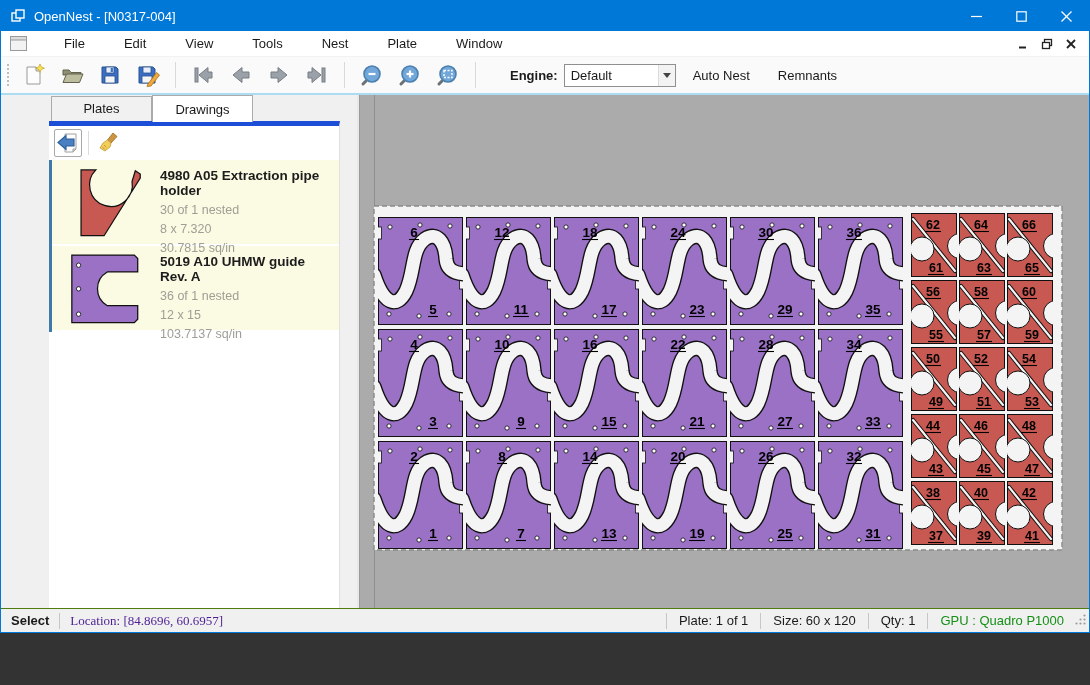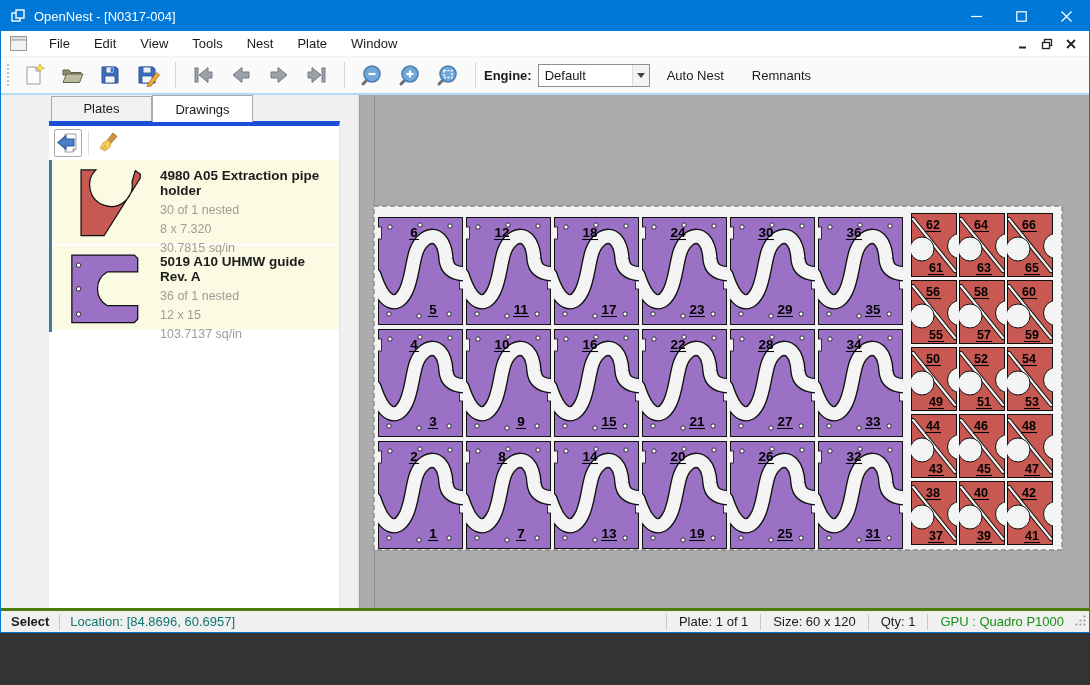--- a/index.html
+++ b/index.html
@@ -12,31 +12,31 @@
     font-size:13px;color:#1a1a1a;
     display:flex;flex-direction:column;overflow:hidden;
   }
   
   .titlebar{height:30px;background:var(--accent,#0078d7);display:flex;align-items:center;flex:none;}
   .titlebar .app-icon{margin:0 8px 0 9px;display:flex;}
   .titlebar .title{color:#fff;font-size:13px;}
   .win-controls{margin-left:auto;display:flex;height:100%;}
   .win-btn{width:45px;height:100%;display:flex;align-items:center;justify-content:center;}
   
-  .menubar{height:26px;background:#fff;display:flex;align-items:center;flex:none;border-bottom:1px solid #f2f2f2;}
+  .menubar{height:26px;background:#fff;display:flex;align-items:center;flex:none;border-bottom:1px solid #f2f2f2;gap:15px;}
   .menubar .mdi-doc{margin:0 10px 0 9px;display:flex;}
   .menu-item{padding:4px 12px;cursor:default;}
   .mdi-controls{margin-left:auto;display:flex;align-items:center;gap:4px;padding-right:8px;}
   .mdi-btn{width:20px;height:18px;display:flex;align-items:center;justify-content:center;}
   
   .toolbar{height:38px;background:#fafafa;border-bottom:2px solid #abdcf2;display:flex;align-items:center;flex:none;padding-left:2px;}
   .tb-grip{width:6px;height:26px;margin:0 4px 0 2px;background-image:radial-gradient(#bdbdbd 36%,transparent 37%);background-size:4px 4px;background-position:1px 1px;}
   .tb-btn{width:34px;height:30px;display:flex;align-items:center;justify-content:center;border:1px solid transparent;border-radius:2px;margin:0 2px;}
   .tb-sep{width:1px;height:26px;background:#d9d9d9;margin:0 8px;}
-  .engine-label{font-weight:bold;margin:0 6px 0 0;}
+  .engine-label{font-weight:bold;margin:0 6px 0 26px;}
   .engine-combo{display:flex;align-items:stretch;height:23px;border:1px solid #8f8f8f;background:#fff;width:112px;gap:31px;}
   .engine-combo .val{flex:1;padding:3px 6px;}
   .engine-combo .arrow{width:17px;background:#f3f3f3;border-left:1px solid #dcdcdc;display:flex;align-items:center;justify-content:center;}
   .tb-textbtn{padding:6px 10px;margin-left:6px;border:1px solid transparent;border-radius:2px;}
   
   .content{flex:1;display:flex;min-height:0;}
   .sidebar{width:356px;flex:none;background:#f0f0f0;display:flex;flex-direction:column;padding-left:48px;}
   .tabstrip{height:26px;display:flex;align-items:flex-end;padding-left:2px;flex:none;}
   .tab{width:101px;text-align:center;padding:4px 0 5px;border:1px solid #ababab;border-bottom:none;background:#f1f1f1;position:relative;}
   .tab.active{background:#fff;padding-top:6px;z-index:2;margin-bottom:-1px;}
@@ -48,24 +48,24 @@
   .drawing-list{border-left:3px solid #3e79a8;flex:none;}
   .drawing-item{display:flex;background:var(--listbg,#fbfae3);border-bottom:2px solid #fff;padding:6px 4px 6px 6px;height:86px;}
   .thumb-box{width:102px;flex:none;display:flex;align-items:center;justify-content:center;}
   .d-text{flex:1;padding-top:2px;}
   .d-title{font-weight:bold;font-size:13.5px;color:#1c1c1c;margin-bottom:3px;}
   .d-meta{color:#9e9e96;font-size:12.5px;line-height:19px;}
   .splitter{width:3px;background:#e8e8e8;border-right:1px solid #9a9a9a;flex:none;}
   .canvas{flex:1;background:var(--canvasbg,#ababab);position:relative;overflow:hidden;}
   .canvas svg{position:absolute;left:0;top:0;}
   
-  .statusbar{height:24px;background:#f0f0f0;border-top:3px solid #4d7c0f;display:flex;align-items:center;flex:none;font-size:13px;padding-left:10px;}
+  .statusbar{height:24px;background:#f0f0f0;border-top:1px solid #4d7c0f;display:flex;align-items:center;flex:none;font-size:13px;padding-left:10px;}
   .sb-mode{font-weight:bold;}
   .sb-sep{width:1px;height:16px;background:#c6c6c6;margin:0 10px;flex:none;}
-  .sb-loc{color:#0f766e;}
+  .sb-loc{color:#4c1d95;font-family:Liberation Serif, serif;}
   .sb-right{margin-left:auto;display:flex;align-items:center;text-align:center;}
   .sb-item{padding:0 2px;}
   .sb-gpu{font-weight:normal;}
   .sb-grip{margin:0 2px 0 8px;align-self:flex-end;}
 </style>
 </head>
 <body>
 
 <div class="app" style="--accent: #0078d7; --canvasbg: #ababab; --listbg: #fbfae3;">
 

